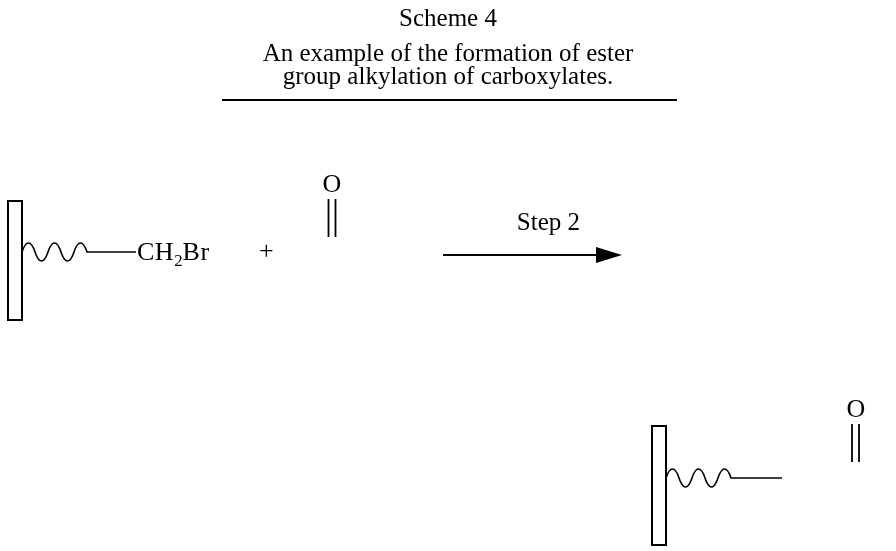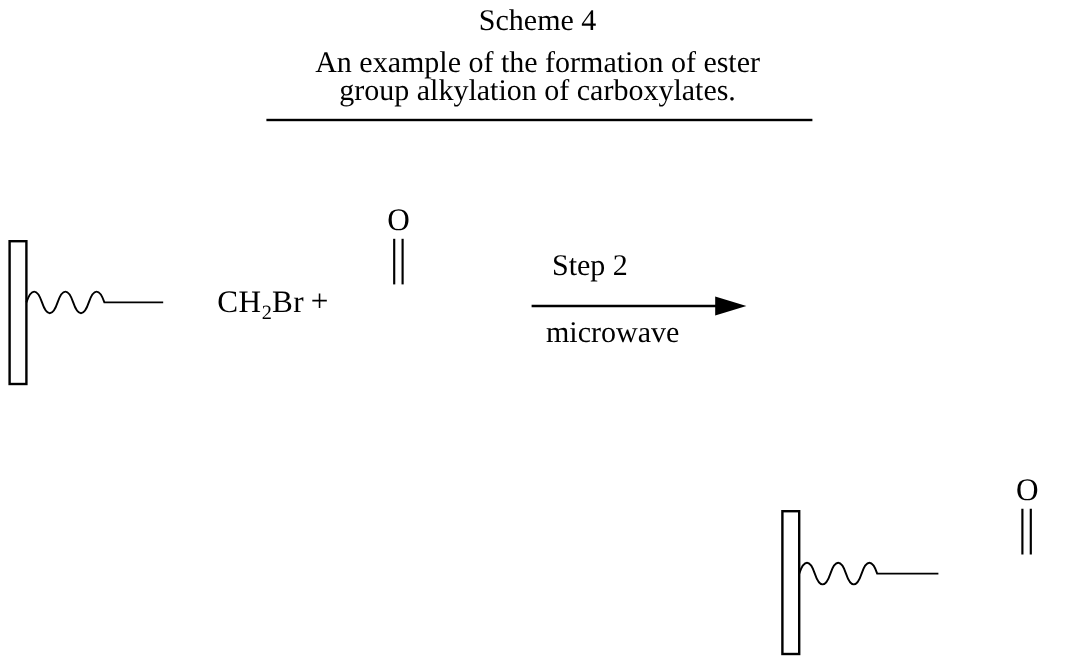--- a/index.html
+++ b/index.html
@@ -20,32 +20,31 @@
     font-size: 25px;
     line-height: 29px;
     white-space: nowrap;
   }
   .underline { border-top: 2px solid #000; height: 0; }
   .formula {
     font-size: 26px;
     line-height: 28px;
     letter-spacing: 0.5px;
     white-space: nowrap;
-    margin-left: 44px;
   }
   .formula sub { font-size: 0.65em; line-height: 0; letter-spacing: 0; }
   .oxy {
     font-size: 26px;
     line-height: 26px;
     width: 22px;
     text-align: center;
   }
   .plus { font-size: 26px; line-height: 28px; }
   .arrow-label {
-    text-align: left;
+    text-align: right;
     font-size: 25px;
     line-height: 28px;
     white-space: nowrap;
   }
   svg.drawing { position: absolute; left: 0; top: 0; }
 </style>
 </head>
 <body>
 
 <div class="page">
@@ -76,18 +75,17 @@
   </svg>
 
   <div class="abs formula" style="left:137px;top:238px"><span>CH</span><sub>2</sub><span>Br</span></div>
 
   <div class="abs plus" style="left:259px;top:237px">+</div>
 
   <div class="abs oxy" style="left:321px;top:171px">O</div>
 
 
   <div class="abs arrow-label" style="left:460px;top:208px;width:120px">Step 2</div>
-  <div class="abs arrow-label" style="left:455px;top:264px;width:130px">microwave</div>
 
   <div class="abs oxy" style="left:845px;top:396px">O</div>
 
 
 </div>
 
 </body></html>

